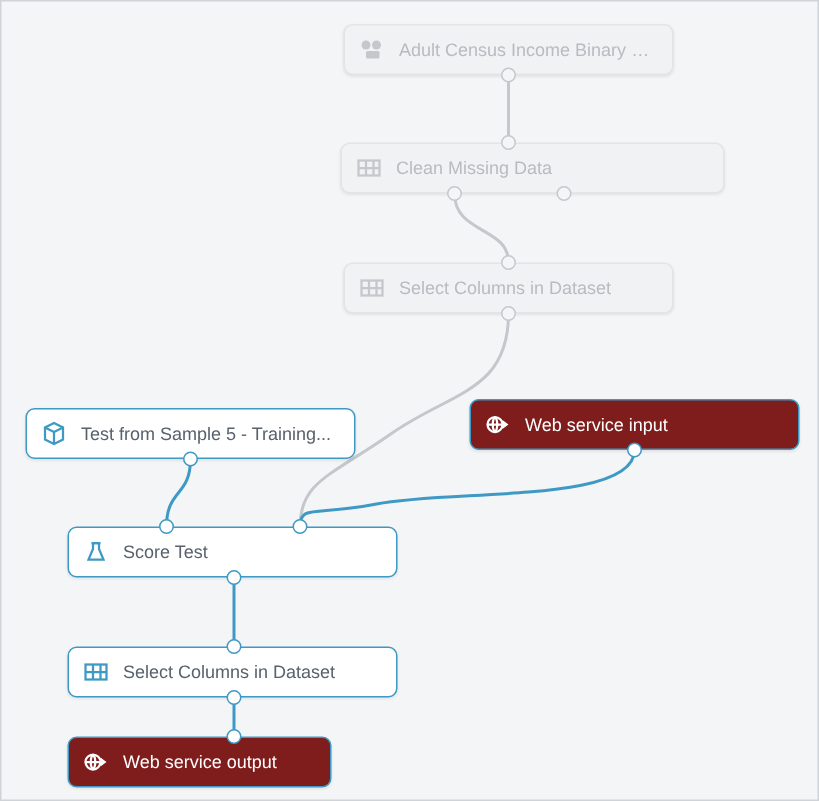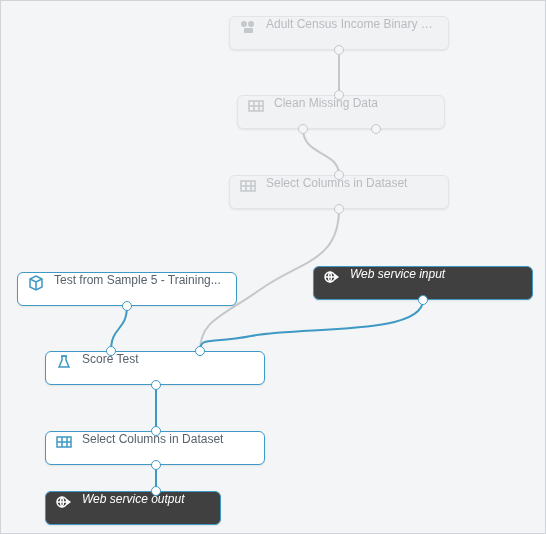--- a/index.html
+++ b/index.html
@@ -17,20 +17,21 @@
   svg.connectors {
     position: absolute;
     left: 0; top: 0;
     width: 546px;
     height: 534px;
     pointer-events: none;
   }
   .node {
     position: absolute;
     display: flex;
+    align-items: center;
     border-radius: 6px;
     font-size: 12px;
     line-height: 1.2;
     padding: 0 10px 0 8px;
     box-shadow: 0 1px 2px rgba(0,0,0,0.08);
     overflow: hidden;
     white-space: nowrap;
   }
   .node .icon {
     flex: 0 0 auto;
@@ -50,24 +51,23 @@
     background: #f1f2f3;
     border: 1px solid #e2e4e6;
     color: #b7bcc1;
   }
   .active-white {
     background: #fff;
     border: 1px solid #3e99c4;
     color: #57626c;
   }
   .active-blue {
-    background: #404040;
+    background: #7f1d1d;
     border: 1px solid #3e99c4;
     color: #fff;
-    font-style: italic;
   }
   .port {
     position: absolute;
     width: 10px;
     height: 10px;
     border-radius: 50%;
     background: #fff;
     border: 1.5px solid #3e99c4;
     transform: translate(-50%, -50%);
   }
@@ -104,21 +104,21 @@
           <g fill="#c4c8cc">
             <circle cx="5" cy="6" r="3"></circle>
             <circle cx="12" cy="6" r="3"></circle>
             <rect x="5" y="10" width="9" height="5" rx="1"></rect>
           </g>
         </svg>
     </span>
     <span class="label">Adult Census Income Binary C...</span>
   </div>
 
-  <div class="node ghost" style="left:236px;top:94px;width:208px;height:34px">
+  <div class="node ghost" style="left:226px;top:94px;width:256px;height:34px">
     <span class="icon">
       <svg width="18" height="18" viewBox="0 0 18 18">
           <g fill="none" stroke="#c4c8cc" stroke-width="1.5">
             <rect x="2" y="4" width="14" height="10"></rect>
             <line x1="2" y1="9" x2="16" y2="9"></line>
             <line x1="7" y1="4" x2="7" y2="14"></line>
             <line x1="12" y1="4" x2="12" y2="14"></line>
           </g>
         </svg>
     </span>

